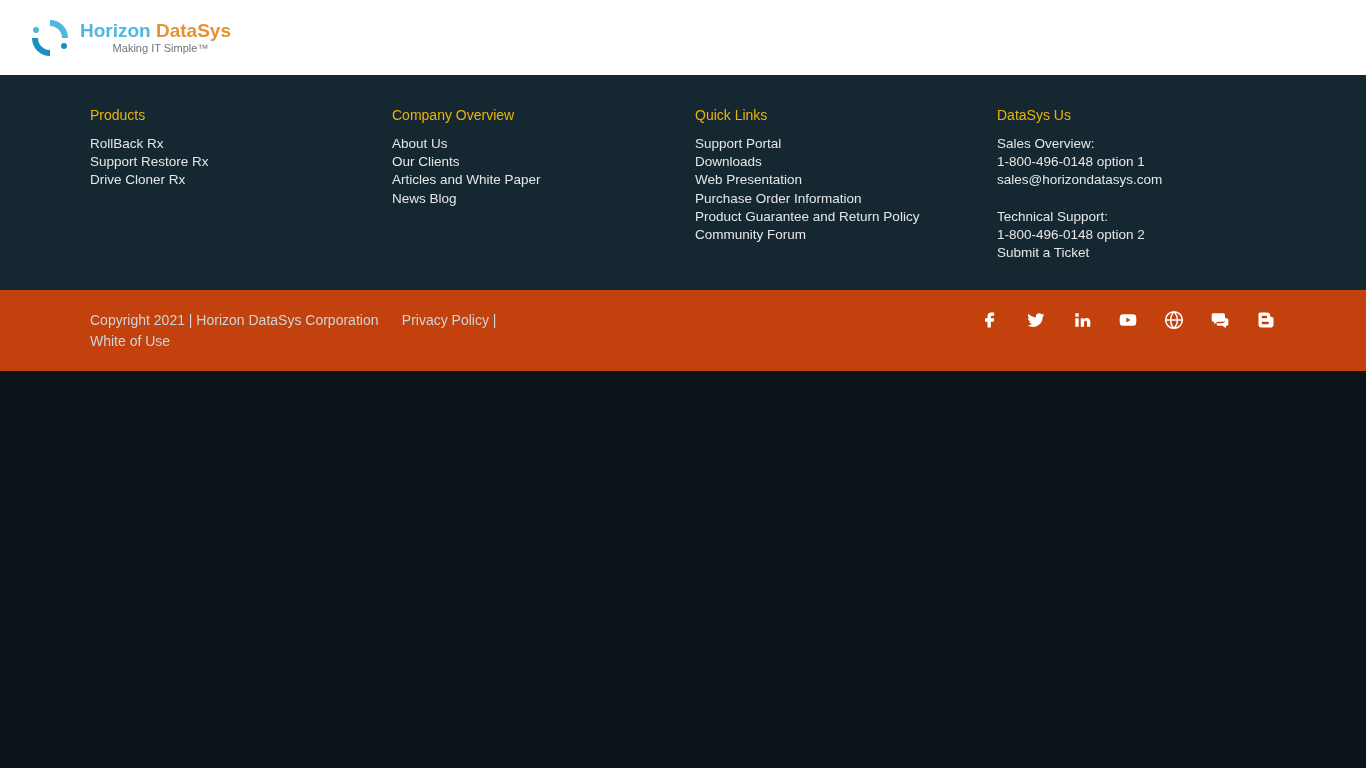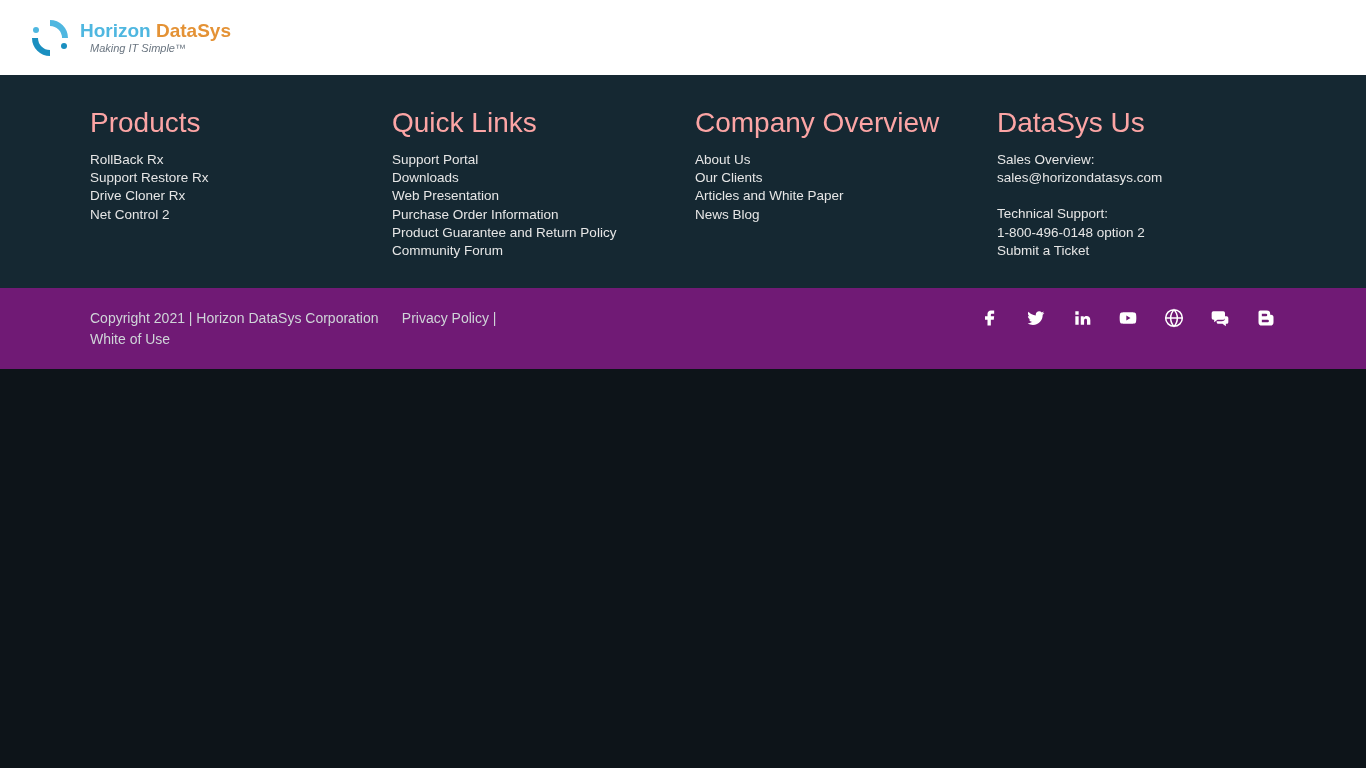--- a/index.html
+++ b/index.html
@@ -28,65 +28,65 @@
     }
     .logo-icon {
       width: 44px;
       height: 44px;
       position: relative;
     }
     .logo-text {
       display: flex;
       flex-direction: column;
       line-height: 1.1;
+      align-items: center;
     }
     .logo-primary {
       font-size: 19px;
       font-weight: 600;
     }
     .logo-primary .h { color: #4fb7e0; }
     .logo-primary .d { color: #e49235; }
     .logo-tagline {
       font-size: 11px;
       color: #6a7580;
-      font-style: italic;
       margin-left: 10px;
     }
     .footer {
       background: #152832;
       padding: 32px 90px 28px 90px;
       display: grid;
       grid-template-columns: 302px 303px 302px 280px;
       gap: 0;
     }
     .footer-col h3 {
-      font-size: 28px;
+      font-size: 14px;
       font-weight: 400;
-      color: #fca5a5;
+      color: #eab308;
       margin-bottom: 12px;
     }
     .footer-col ul {
       list-style: none;
     }
     .footer-col li, .footer-col .contact-line {
       font-size: 13.5px;
       color: #e6e6e6;
       line-height: 1.35;
       padding: 0;
     }
     .footer-col li a, .footer-col .contact-line a {
       color: #e6e6e6;
       text-decoration: none;
       text-align: right;
     }
     .spacer {
       height: 18px;
     }
     .bottom-bar {
-      background: #701a75;
+      background: #c2410c;
       padding: 20px 90px;
       display: flex;
       justify-content: space-between;
       align-items: flex-start;
     }
     .copyright {
       font-size: 14px;
       color: #cfd4d8;
       max-width: 480px;
       line-height: 1.45;
@@ -138,49 +138,49 @@
 </div>
 
 <div class="footer">
 
   <div class="footer-col">
     <h3>Products</h3>
     <ul>
       <li><a>RollBack Rx</a></li>
       <li><a>Support Restore Rx</a></li>
       <li><a>Drive Cloner Rx</a></li>
-      <li><a>Net Control 2</a></li>
+    </ul>
+  </div>
+
+  <div class="footer-col">
+    <h3>Company Overview</h3>
+    <ul>
+      <li><a>About Us</a></li>
+      <li><a>Our Clients</a></li>
+      <li><a>Articles and White Paper</a></li>
+      <li><a>News Blog</a></li>
     </ul>
   </div>
 
   <div class="footer-col">
     <h3>Quick Links</h3>
     <ul>
       <li><a>Support Portal</a></li>
       <li><a>Downloads</a></li>
       <li><a>Web Presentation</a></li>
       <li><a>Purchase Order Information</a></li>
       <li><a>Product Guarantee and Return Policy</a></li>
       <li><a>Community Forum</a></li>
     </ul>
   </div>
 
   <div class="footer-col">
-    <h3>Company Overview</h3>
-    <ul>
-      <li><a>About Us</a></li>
-      <li><a>Our Clients</a></li>
-      <li><a>Articles and White Paper</a></li>
-      <li><a>News Blog</a></li>
-    </ul>
-  </div>
-
-  <div class="footer-col">
     <h3>DataSys Us</h3>
     <div class="contact-line">Sales Overview:</div>
+    <div class="contact-line"><a>1-800-496-0148 option 1</a></div>
     <div class="contact-line"><a>sales@horizondatasys.com</a></div>
     <div class="spacer"></div>
     <div class="contact-line">Technical Support:</div>
     <div class="contact-line"><a>1-800-496-0148 option 2</a></div>
     <div class="contact-line"><a>Submit a Ticket</a></div>
   </div>
 
 </div>
 
 <div class="bottom-bar">

